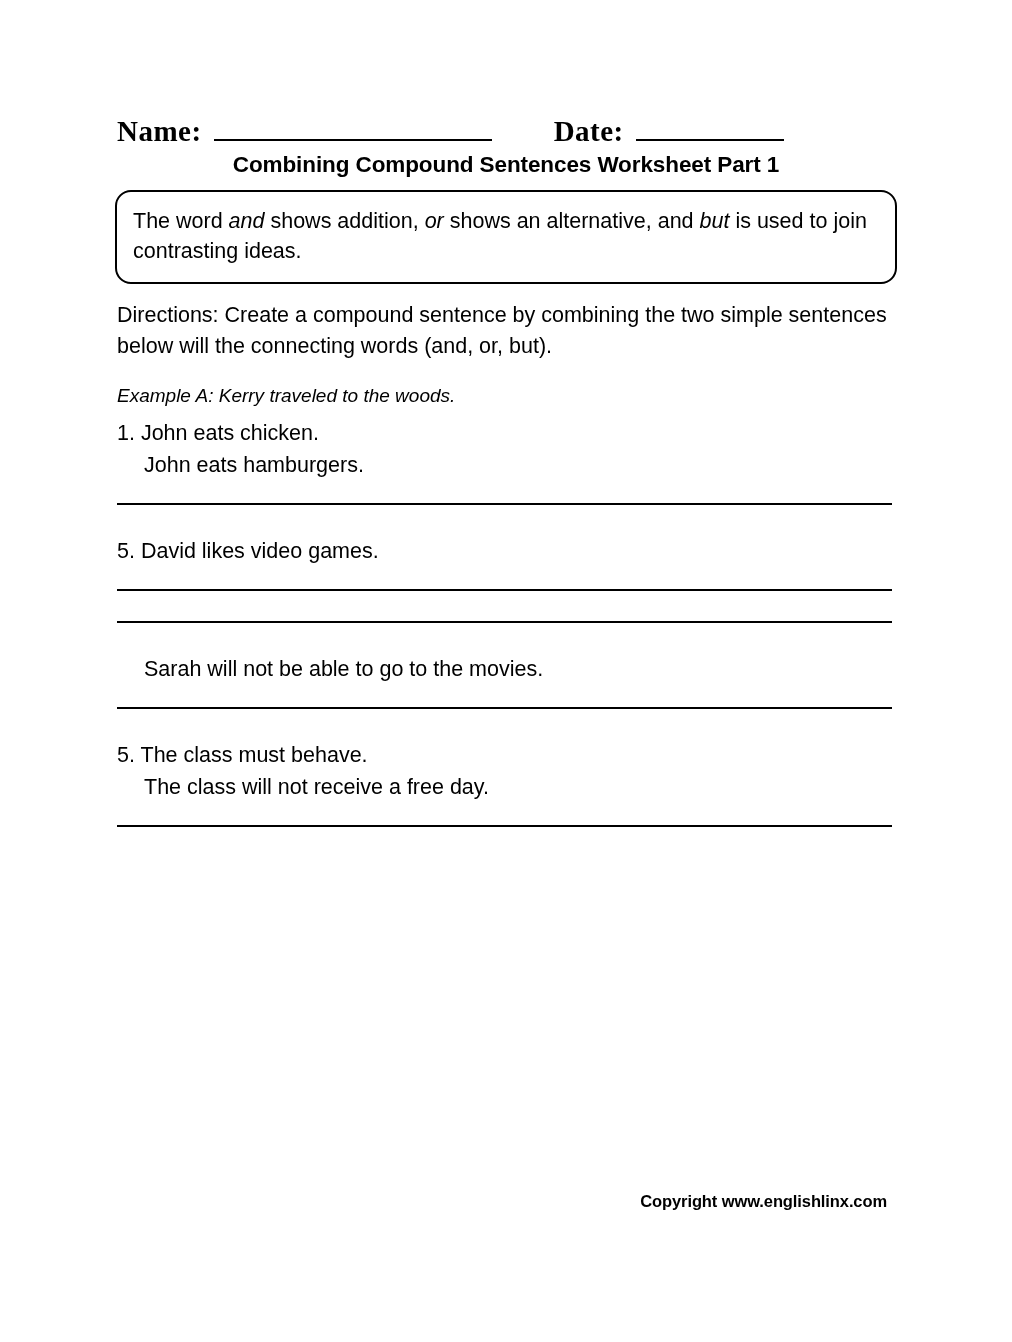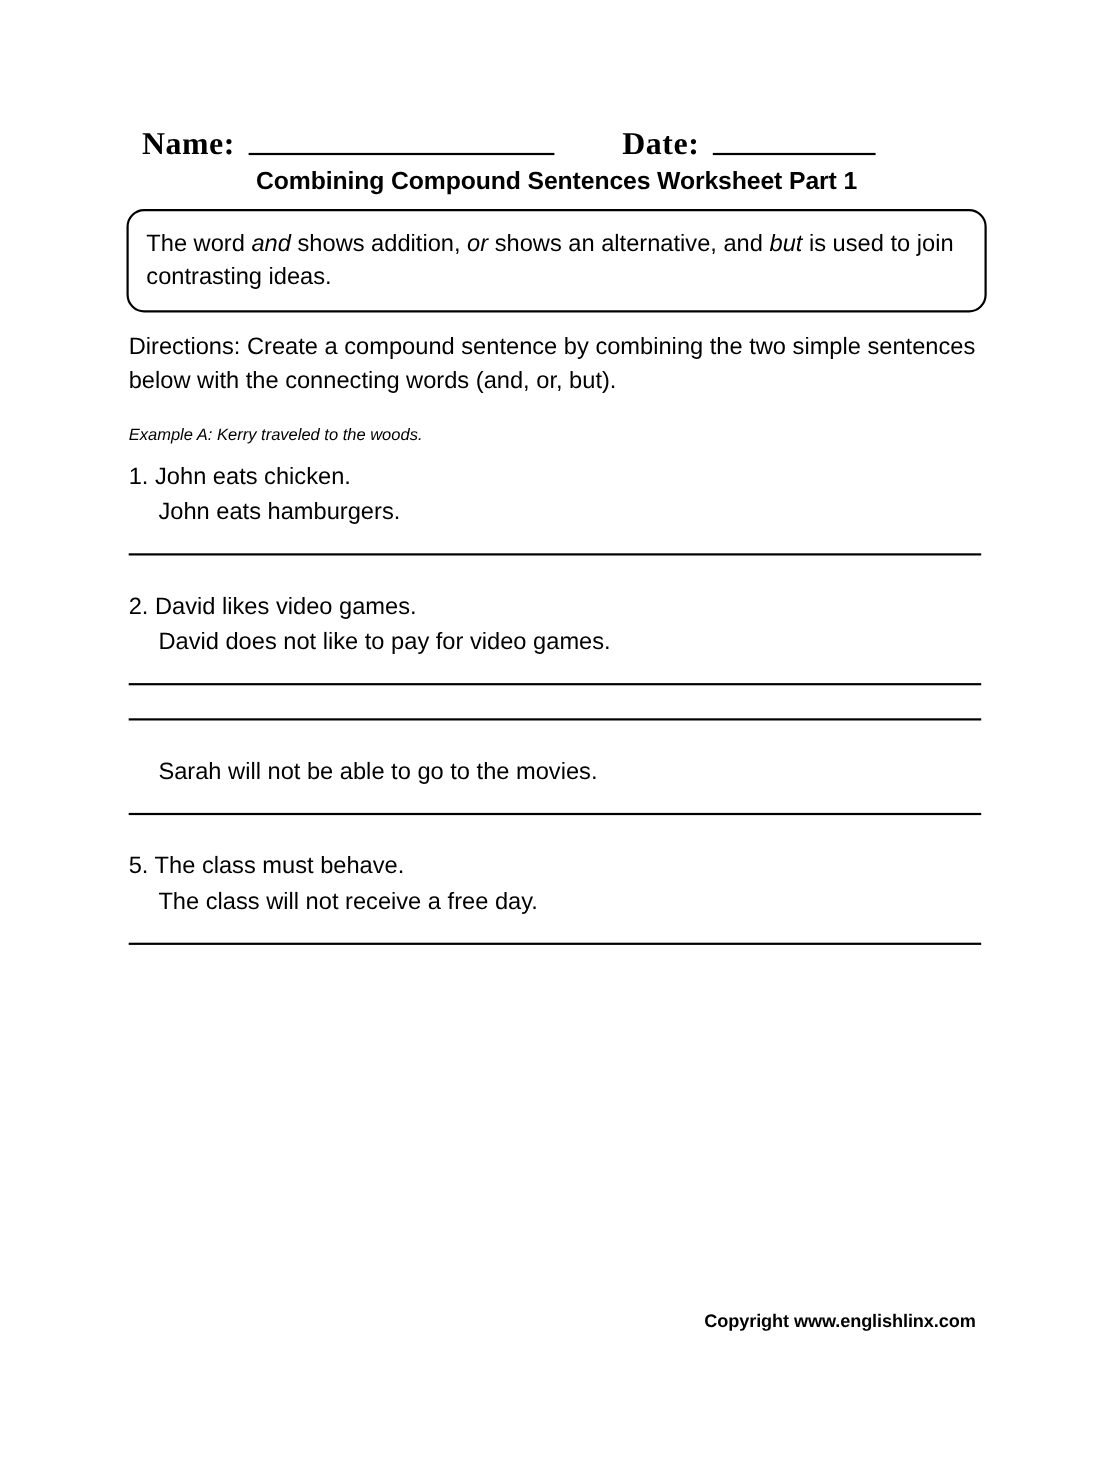--- a/index.html
+++ b/index.html
@@ -29,21 +29,21 @@
     display: flex;
     align-items: flex-end;
     justify-content: flex-start;
     height: 46px;
     margin-bottom: 6px;
   }
   .name-block, .date-block {
     display: flex;
     align-items: flex-end;
   }
-  .name-block { margin-left: 14px; }
+  .name-block { margin-left: 2px; }
   .date-block { margin-left: 62px; }
   .field-label {
     font-family: "Liberation Serif", serif;
     font-weight: bold;
     font-size: 29px;
     line-height: 30px;
     letter-spacing: .5px;
   }
   .field-rule {
     border-bottom: 2.5px solid #000;
@@ -77,21 +77,21 @@
   .directions {
     font-size: 21.5px;
     line-height: 31px;
     margin: 14px 0 18px 2px;
   }
   .directions b { font-weight: normal; }
 
   
   .example {
     font-style: italic;
-    font-size: 15px;
+    font-size: 19px;
     line-height: 31px;
     margin: 10px 0 6px 2px;
   }
   .example-line2 { margin-left: 152px; }
   .answer-line {
     font-style: italic;
     font-size: 21.5px;
     line-height: 31px;
     margin: 4px 0 22px 2px;
   }
@@ -144,37 +144,36 @@
     </div>
   </div>
 
   <div class="worksheet-title">Combining Compound Sentences Worksheet Part 1</div>
 
   <div class="rule-box">
     <span>The word </span><i>and</i><span> shows addition, </span><i>or</i><span> shows an alternative, and </span><i>but</i><span> is used to join contrasting ideas.</span>
   </div>
 
   <div class="directions">
-    <span>Directions: Create a compound sentence by combining the two simple sentences below with the connecting words (</span><b>and, or, but</b><span>).</span>
+    <span>Directions: Create a compound sentence by combining the two simple sentences below will the connecting words (</span><b>and, or, but</b><span>).</span>
   </div>
 
   <div class="example">
     <div>Example A: Kerry traveled to the woods.</div>
   </div>
 
 
   <div class="question">
     <div class="q-line1">1. John eats chicken.</div>
     <div class="q-line2">John eats hamburgers.</div>
   </div>
   <div class="answer-rule"></div>
 
   <div class="question">
-    <div class="q-line1">2. David likes video games.</div>
-    <div class="q-line2">David does not like to pay for video games.</div>
+    <div class="q-line1">5. David likes video games.</div>
   </div>
   <div class="answer-rule"></div>
 
   <div class="answer-rule"></div>
 
   <div class="question">
     <div class="q-line2">Sarah will not be able to go to the movies.</div>
   </div>
   <div class="answer-rule"></div>
 

